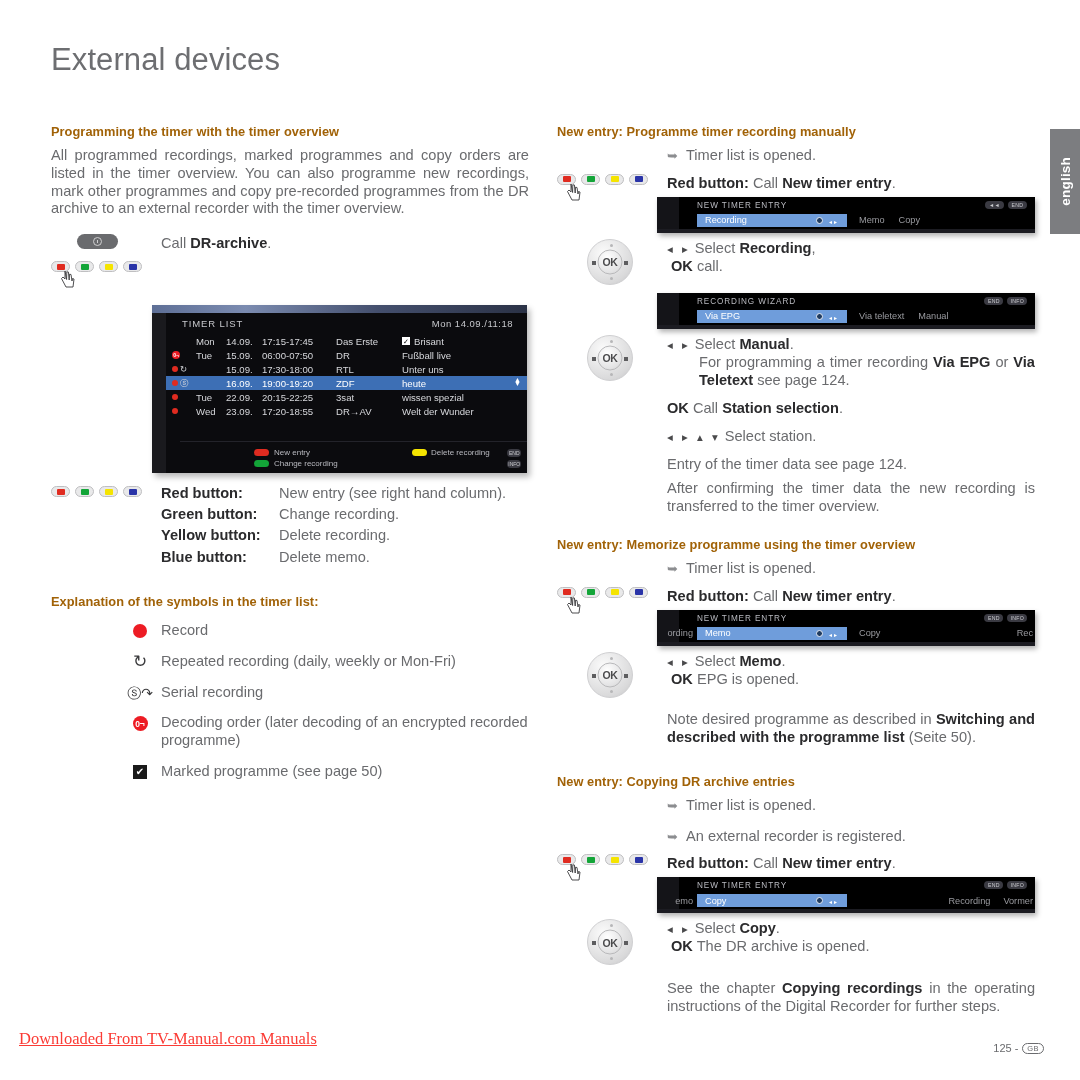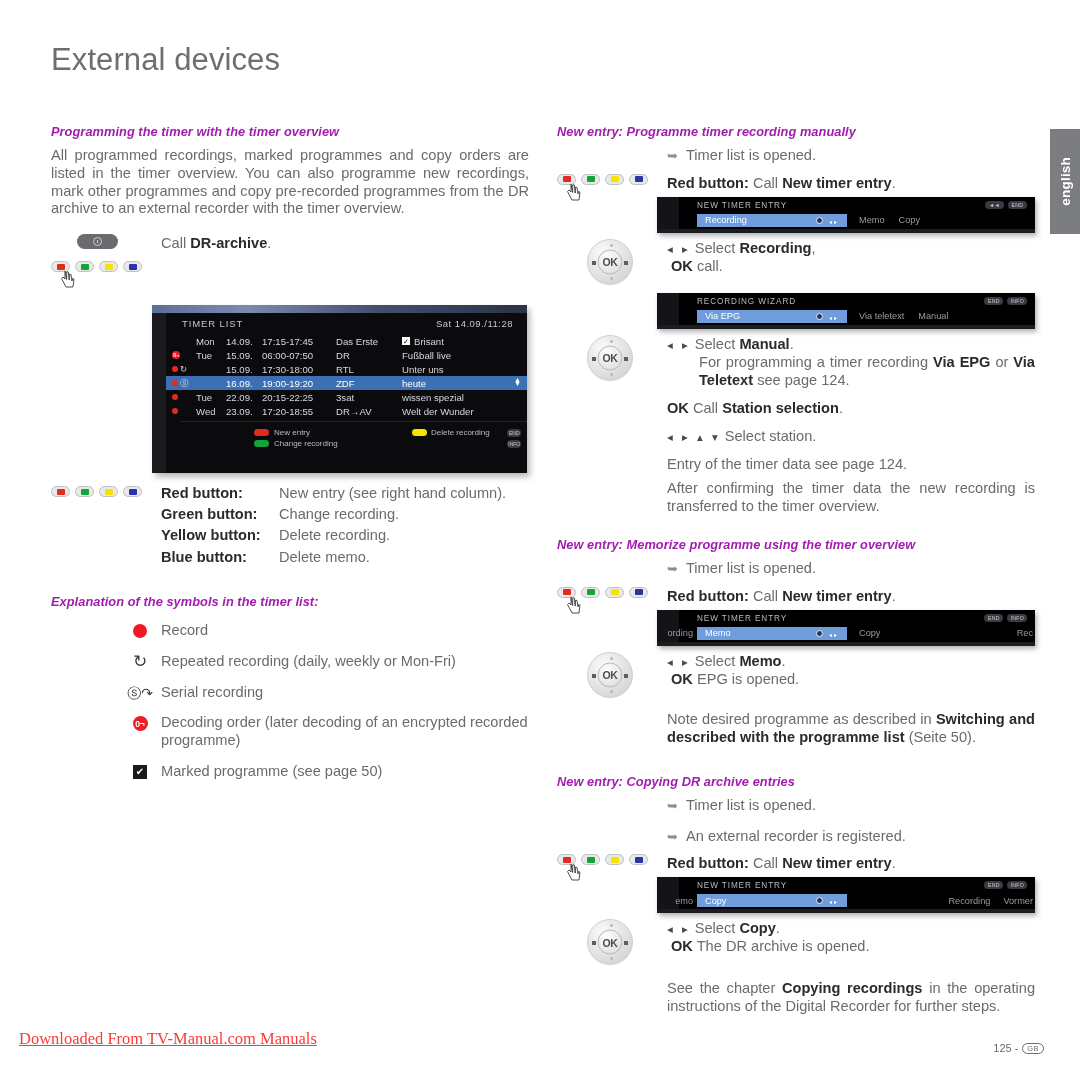--- a/index.html
+++ b/index.html
@@ -30,22 +30,22 @@
     writing-mode: vertical-rl; transform: rotate(180deg);
     color: #ffffff; font-size: 13.5px; font-weight: 700;
     letter-spacing: 0.2px;
   }
 
   
   .col-left  { position: absolute; left: 51px;  top: 124px; width: 478px; }
   .col-right { position: absolute; left: 557px; top: 124px; width: 478px; }
 
   h3.sec {
-    font-size: 12.8px; font-weight: 700; color: #a21caf;
-    margin-bottom: 8px; letter-spacing: 0.05px; font-style: italic;
+    font-size: 12.8px; font-weight: 700; color: #a16207;
+    margin-bottom: 8px; letter-spacing: 0.05px;
   }
   p.body {
     font-size: 14.6px; line-height: 1.22; color: #6a6b6e;
     text-align: justify; margin-bottom: 4px;
   }
   b { color: #2b2b2d; font-weight: 700; }
 
   
   .step { display: flex; align-items: flex-start; margin-top: 9px; }
   .step .gutter { width: 110px; flex: 0 0 110px; position: relative; min-height: 16px; }
@@ -152,21 +152,21 @@
   .tl-row .c-stn  { width: 66px; flex:0 0 66px; }
   .tl-row .c-prog { flex:1; display:flex; align-items:center; gap:4px; }
   .dotrec { width:6px; height:6px; border-radius:50%; background:#e02b20; display:inline-block; }
   .sym { font-size:8.5px; color:#d7d8dc; line-height:1; }
   .chkbox {
     width:8px; height:8px; background:#ffffff; color:#000; font-size:7px;
     display:inline-flex; align-items:center; justify-content:center; line-height:1;
   }
   .scrollarrows { position:absolute; right:6px; top:2px; color:#fff; font-size:7px; line-height:4px; }
   .tl-foot {
-    position:absolute; left:14px; right:0; bottom:0; height:52px;
+    position:absolute; left:14px; right:0; bottom:0; height:32px;
     border-top:1px solid #23232a; background:#0b0b0e;
     padding-top:5px;
   }
   .tl-foot .fr { display:flex; align-items:center; font-size:8px; color:#b9bac0; height:11px; }
   .tl-foot .fr .k { margin-left: 74px; width:108px; display:flex; align-items:center; gap:5px;}
   .tl-foot .fr .k2 { margin-left: 72px; width:120px; display:flex; align-items:center; gap:4px;}
   .minipill { width:15px; height:7px; border-radius:4px; display:inline-block; }
   .minipill.red{background:#e02b20;} .minipill.green{background:#13a538;} .minipill.yellow{background:#f5e400;}
   .endpill {
     width:17px; height:8px; border-radius:4px; background:#3a3a42;
@@ -290,21 +290,21 @@
       </div>
     </div>
   </div>
 
   <div class="osd-timer">
     <div class="topstrip"></div>
     <div class="leftbar"></div>
     <div class="panel">
       <div class="tl-head">
         <span class="title">TIMER LIST</span>
-        <span>Sat 14.09./11:28</span>
+        <span>Mon 14.09./11:18</span>
       </div>
       <div class="tl-rows">
 
         <div class="tl-row">
           <span class="ic"></span>
           <span class="c-day">Mon</span>
           <span class="c-date">14.09.</span>
           <span class="c-time">17:15-17:45</span>
           <span class="c-stn">Das Erste</span>
           <span class="c-prog">

